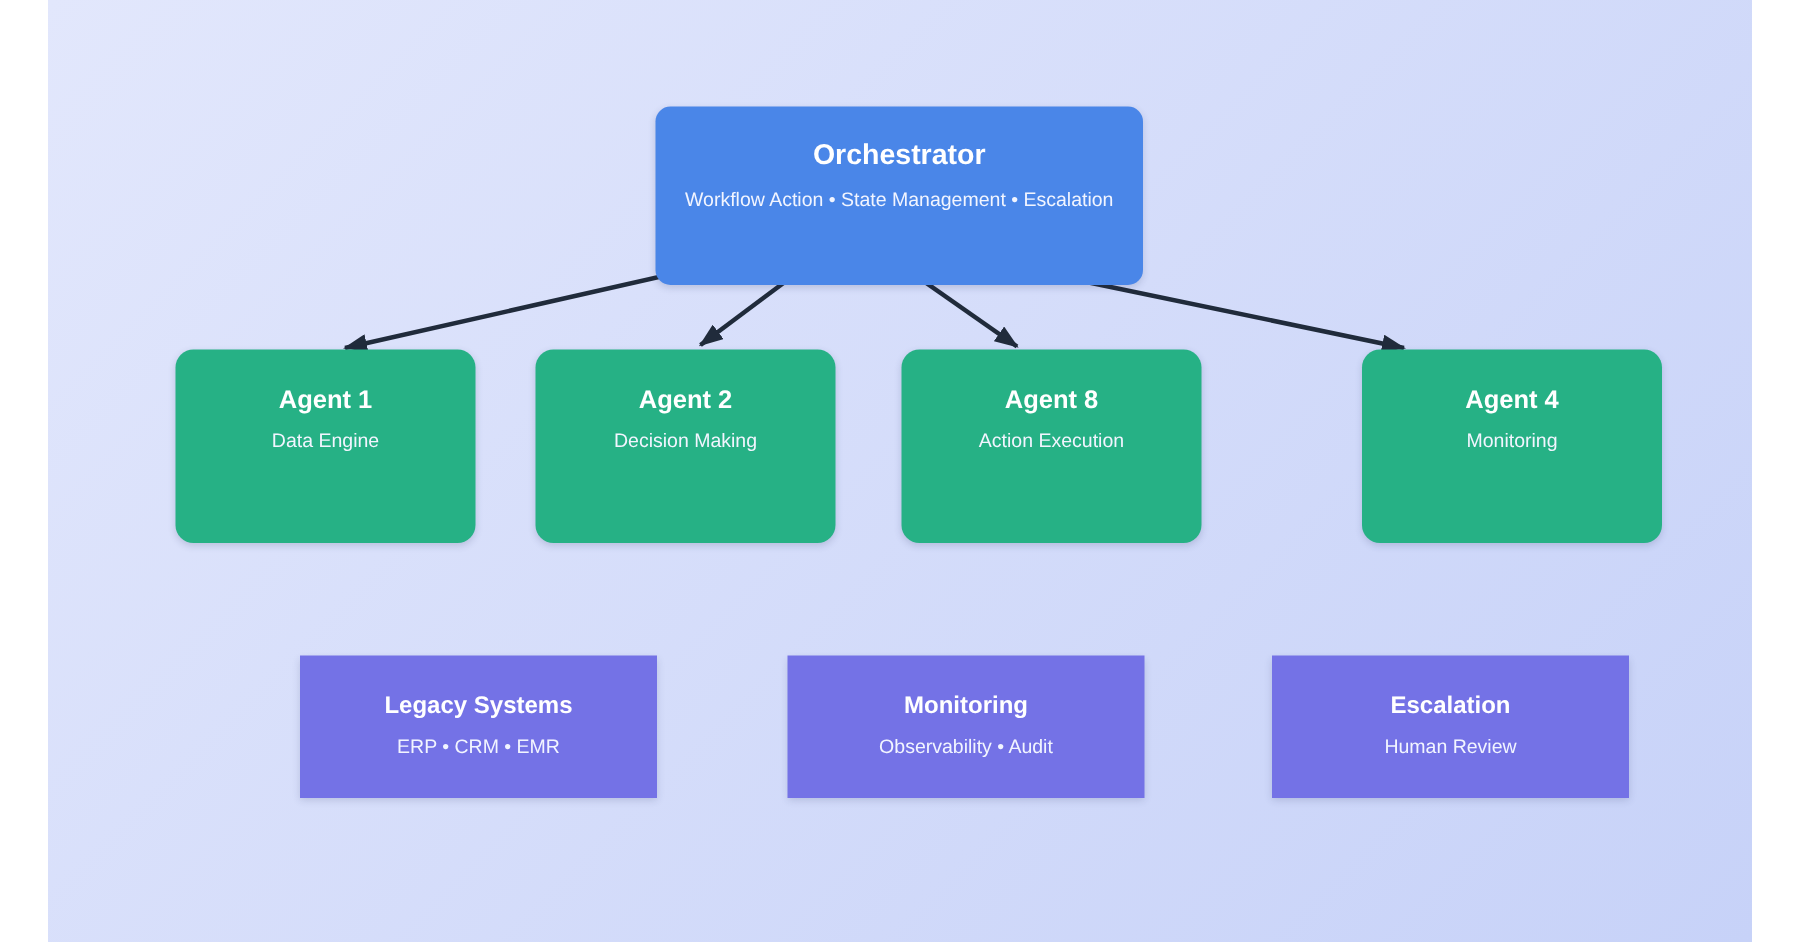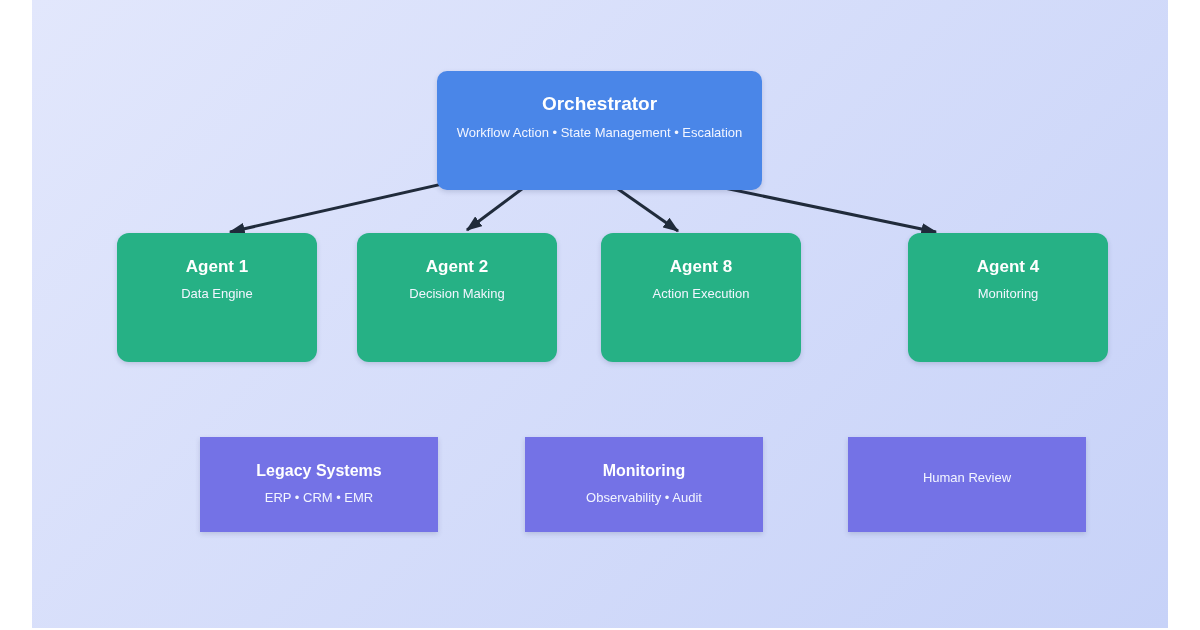--- a/index.html
+++ b/index.html
@@ -121,16 +121,17 @@
 
   <div class="node support support-0">
     <div class="title">Legacy Systems</div>
     <div class="subtitle">ERP • CRM • EMR</div>
   </div>
   <div class="node support support-1">
     <div class="title">Monitoring</div>
     <div class="subtitle">Observability • Audit</div>
   </div>
   <div class="node support support-2">
+    <div class="title">Escalation</div>
     <div class="subtitle">Human Review</div>
   </div>
 
 </div>
 
 </body></html>

